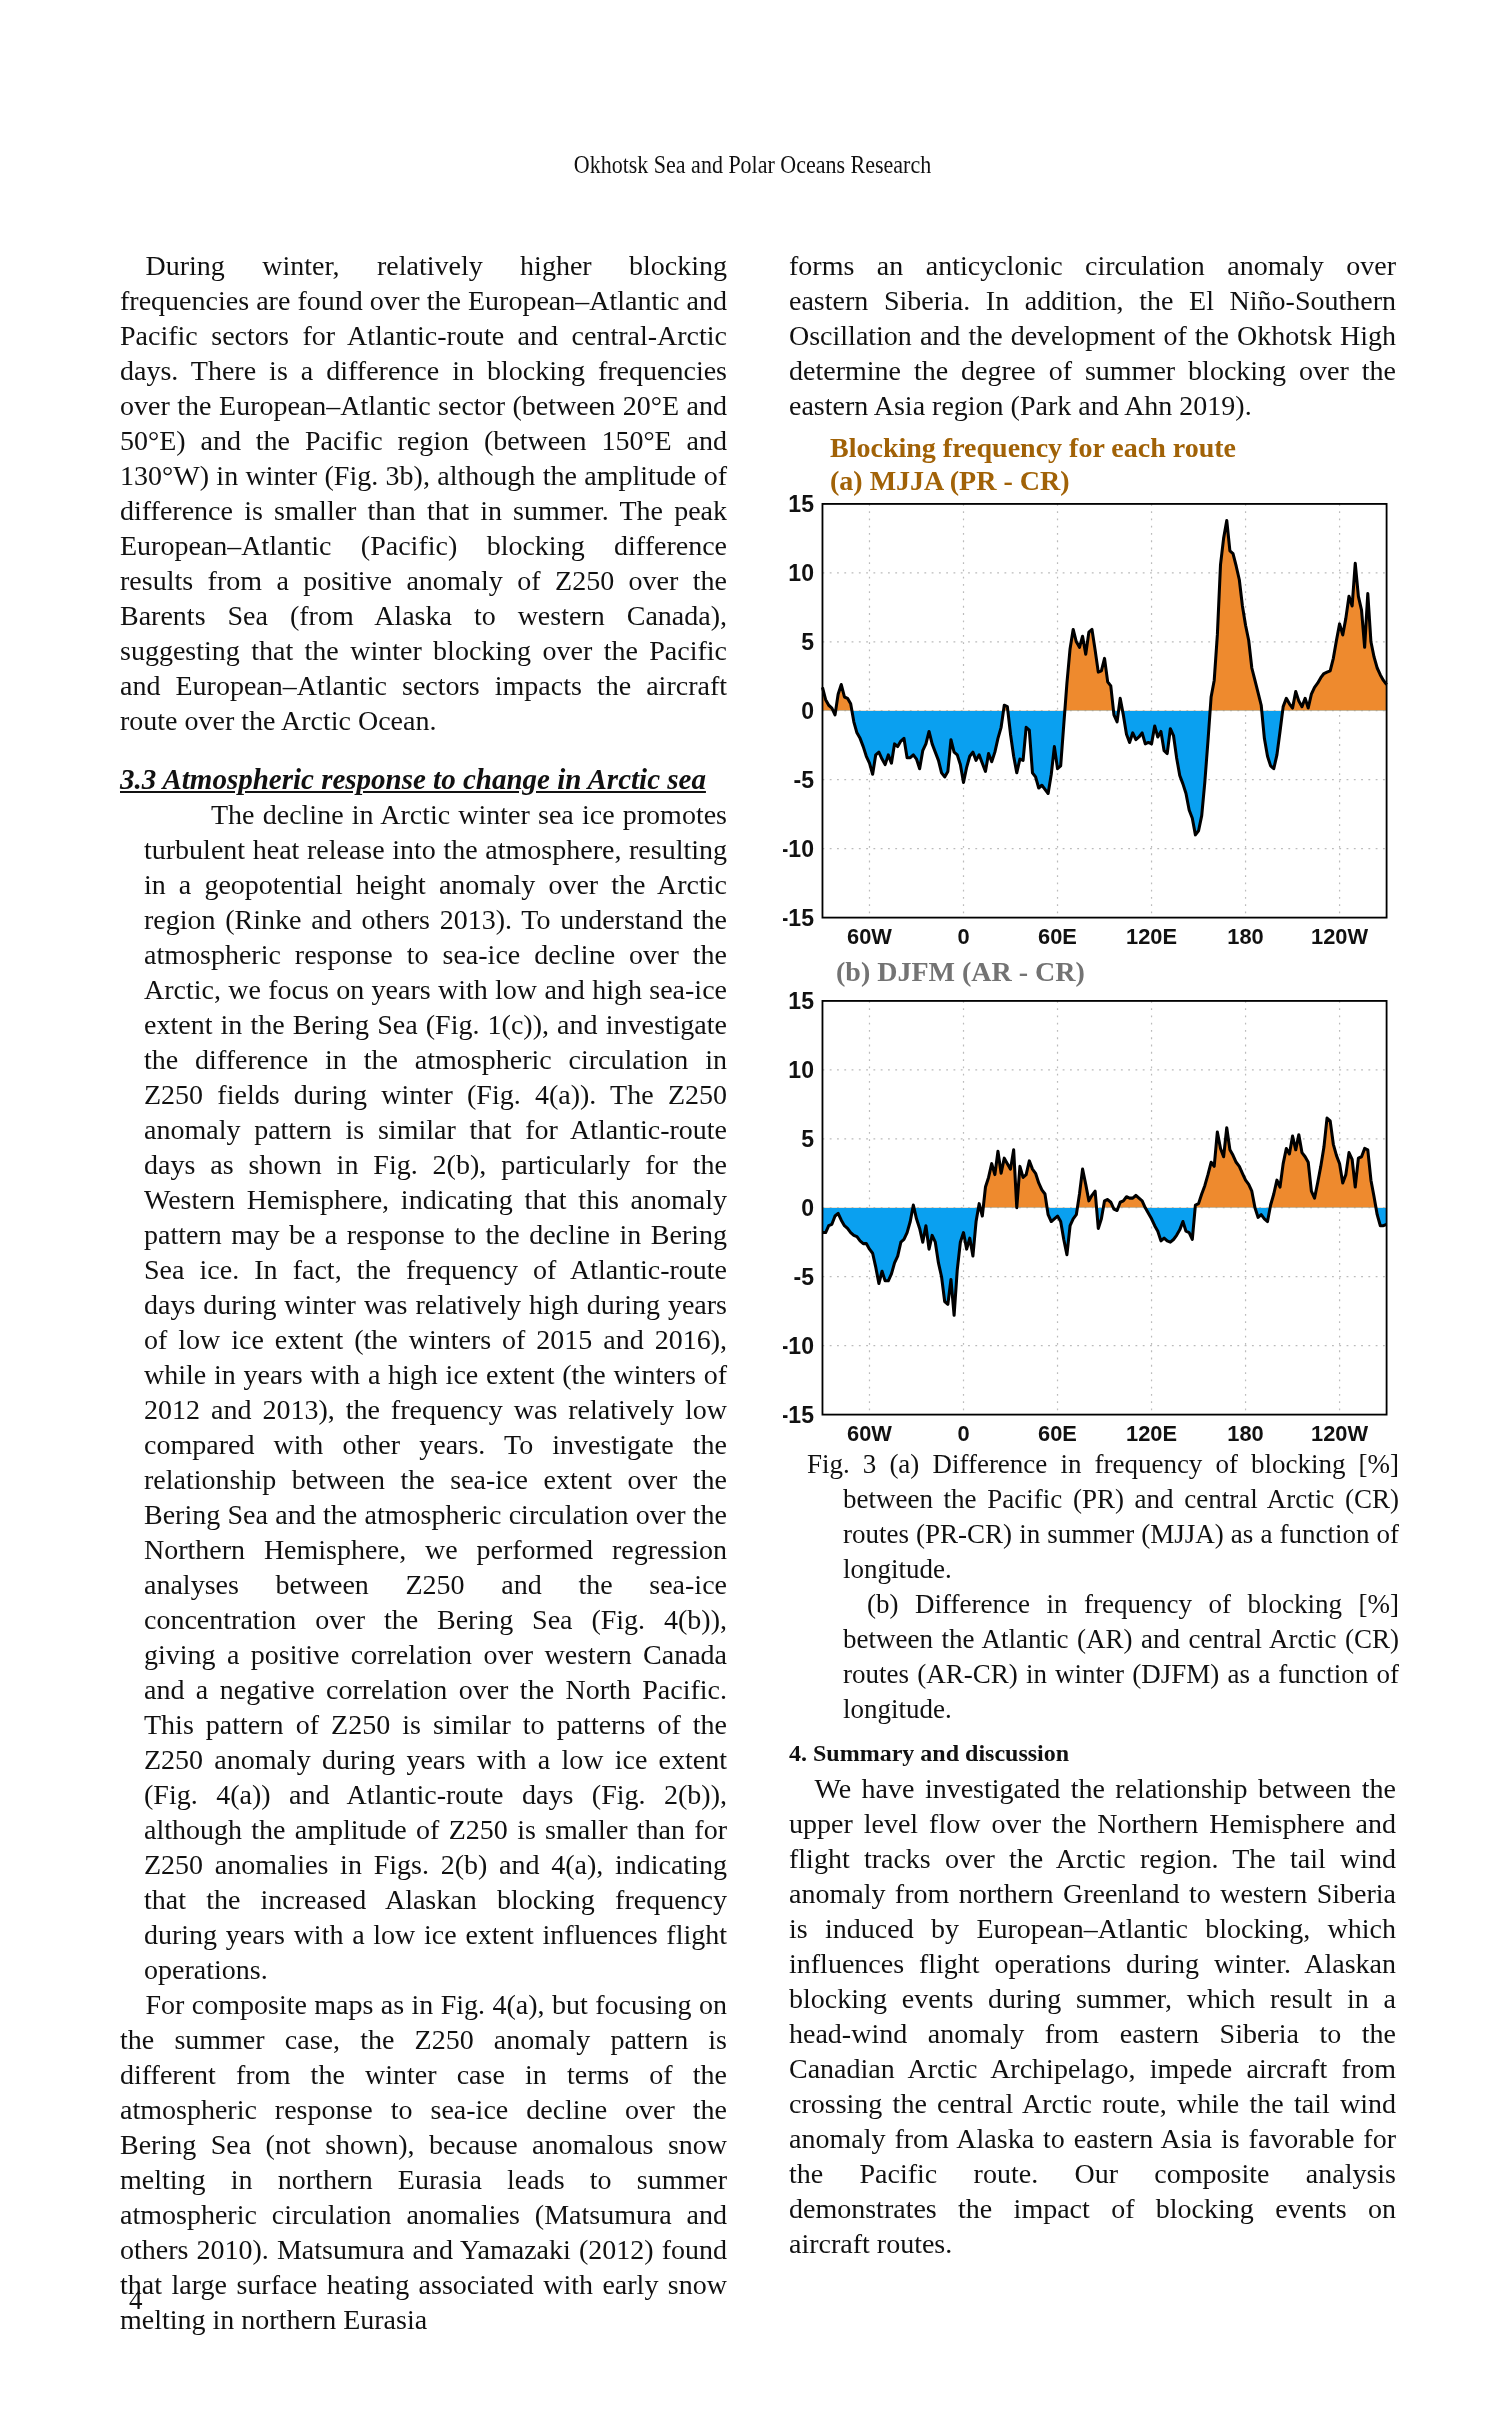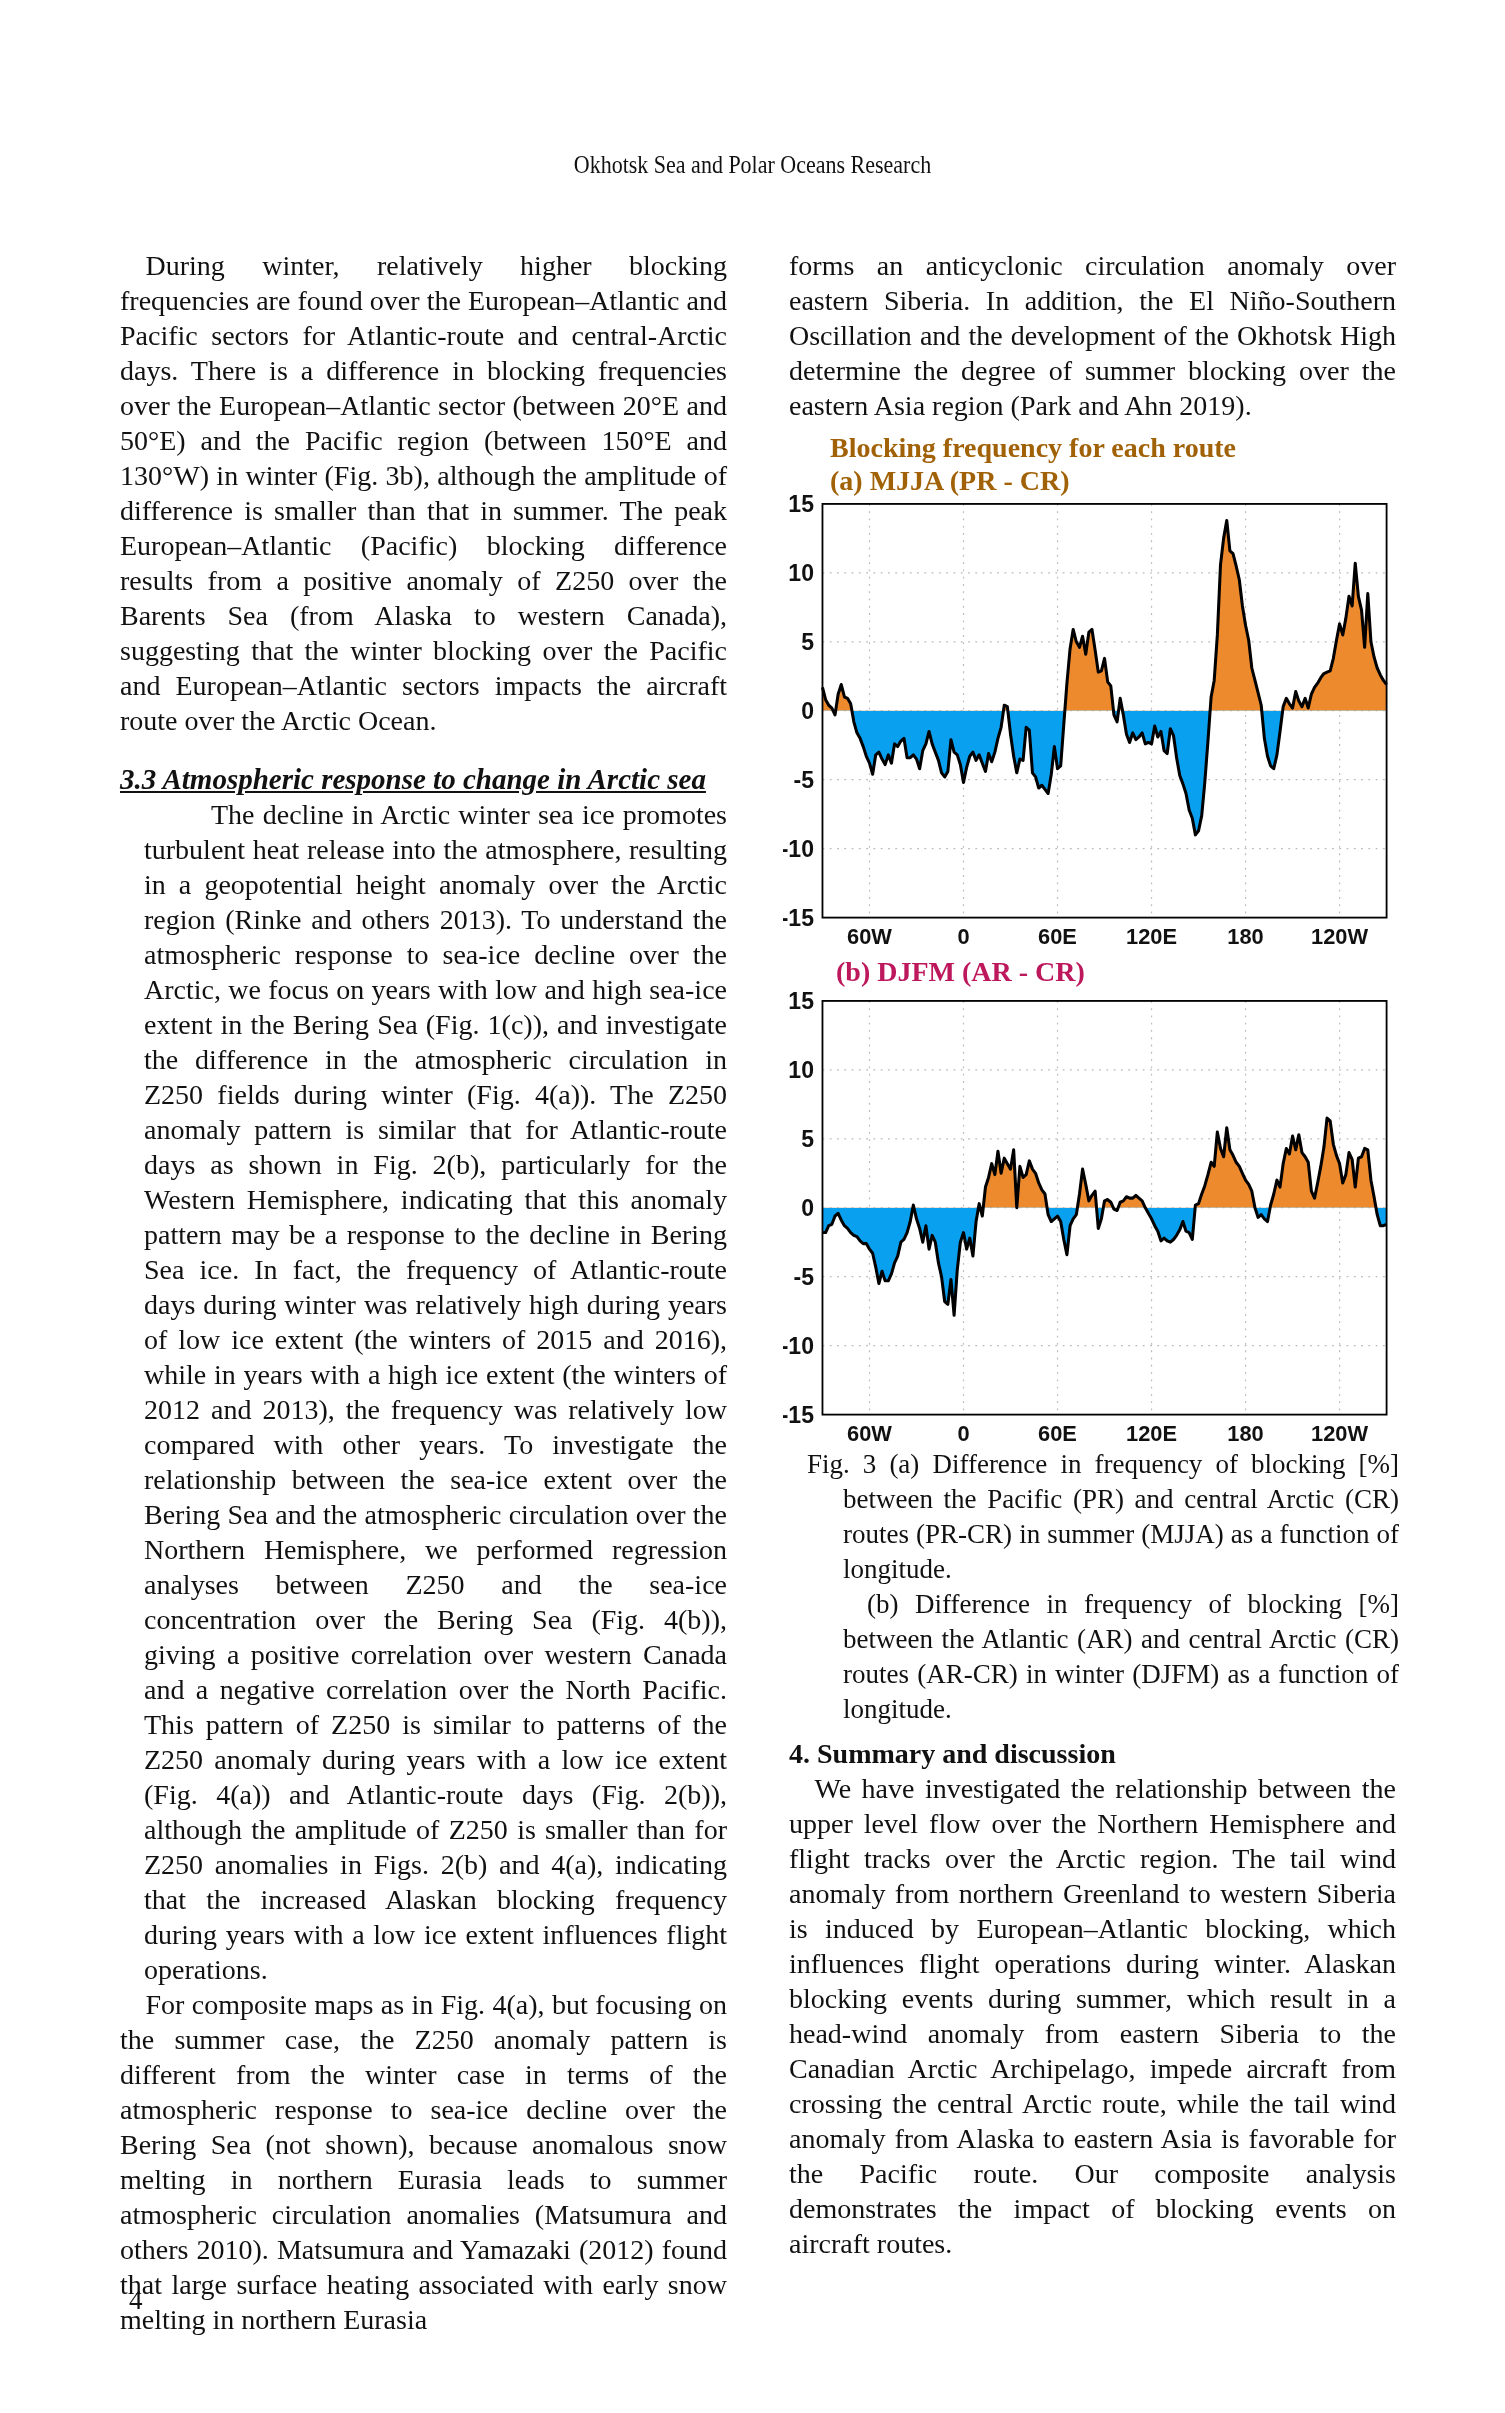--- a/index.html
+++ b/index.html
@@ -10,21 +10,21 @@
   .col { position: absolute; top: 248px; width: 607px; }
   .col-left { left: 120px; }
   .col-right { left: 789px; width: 607px; }
   .para { font-size: 28px; line-height: 35px; text-align: justify; margin: 0;
           transform-origin: left top; }
   .indent { text-indent: 25.5px; }
   .sec-heading { font-size: 29px; font-style: italic; font-weight: bold; line-height: 35px;
                  margin: 24px 0 0 0; text-align: justify; text-decoration: underline; }
   .sec-heading .cont { padding-left: 39px; display: block; }
   .sec-body-first { text-indent: 67px; margin-left: 24px; }
-  .summary-heading { font-size: 28px; font-weight: bold; line-height: 35px; margin: 0; }
+  .summary-heading { font-size: 24px; font-weight: bold; line-height: 35px; margin: 0; }
   .figure { position: absolute; left: 783px; top: 432px; width: 637px; height: 1007px; }
   .chart-title { position: absolute; font-family: "Liberation Serif", serif; font-weight: bold;
                  font-size: 28px; color: #a16207; white-space: nowrap; }
   svg text { font-family: "Liberation Sans", "DejaVu Sans", sans-serif; font-weight: bold; }
   .caption { position: absolute; left: 807px; top: 1447px; width: 592px; font-size: 27px; line-height: 35px; }
   .caption p { margin: 0; text-align: justify; }
   .summary { position: absolute; left: 789px; top: 1736px; width: 607px; }
   .page-number { position: absolute; left: 129px; top: 2285px; font-size: 27px; }
 </style>
 </head>
@@ -260,21 +260,21 @@
       <circle cx="958.8" cy="254.4" r="0.1" fill="none"></circle>
       <circle cx="964.0" cy="165.8" r="0.1" fill="none"></circle>
       <circle cx="969.2" cy="245.3" r="0.1" fill="none"></circle>
       <circle cx="974.3" cy="270.3" r="0.1" fill="none"></circle>
       <circle cx="979.5" cy="288.5" r="0.1" fill="none"></circle>
       <circle cx="984.7" cy="299.9" r="0.1" fill="none"></circle>
       <circle cx="989.8" cy="309.0" r="0.1" fill="none"></circle>
       <circle cx="995.0" cy="315.8" r="0.1" fill="none"></circle>
       <rect x="65" y="18" width="930" height="682" fill="none" stroke="#000" stroke-width="3"></rect>
     </svg>
-  <div class="chart-title" style="left:53px; top:524px; color:#be185d;">(b) DJFM  (AR - CR)</div>
+  <div class="chart-title" style="left:53px; top:524px; color:#737373;">(b) DJFM  (AR - CR)</div>
   <svg id="chart-b" width="637" height="461" style="position:absolute; left:0; top:558px;" viewBox="0 0 1050 760">
       <text x="51" y="32" text-anchor="end" font-size="38" fill="#111">15</text>
       <line x1="65" x2="995" y1="131.66666666666663" y2="131.66666666666663" stroke="#bbb" stroke-width="2" stroke-dasharray="3,9"></line>
       <text x="51" y="145.66666666666663" text-anchor="end" font-size="38" fill="#111">10</text>
       <line x1="65" x2="995" y1="245.33333333333337" y2="245.33333333333337" stroke="#bbb" stroke-width="2" stroke-dasharray="3,9"></line>
       <text x="51" y="259.33333333333337" text-anchor="end" font-size="38" fill="#111">5</text>
       <line x1="65" x2="995" y1="359" y2="359" stroke="#bbb" stroke-width="2" stroke-dasharray="3,9"></line>
       <text x="51" y="373" text-anchor="end" font-size="38" fill="#111">0</text>
       <line x1="65" x2="995" y1="472.6666666666667" y2="472.6666666666667" stroke="#bbb" stroke-width="2" stroke-dasharray="3,9"></line>
       <text x="51" y="486.6666666666667" text-anchor="end" font-size="38" fill="#111">-5</text>

